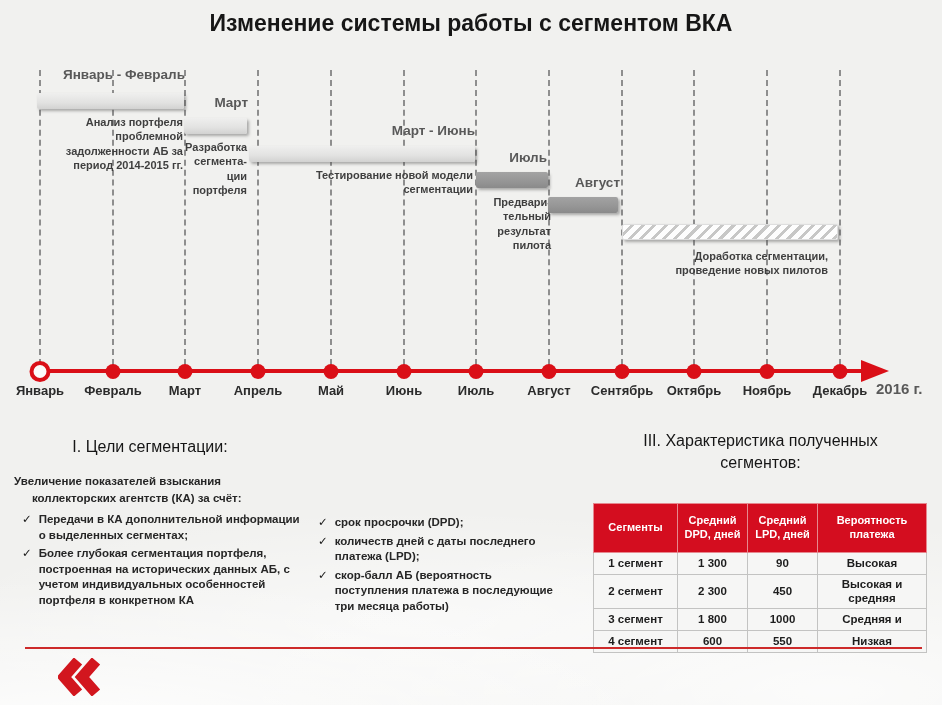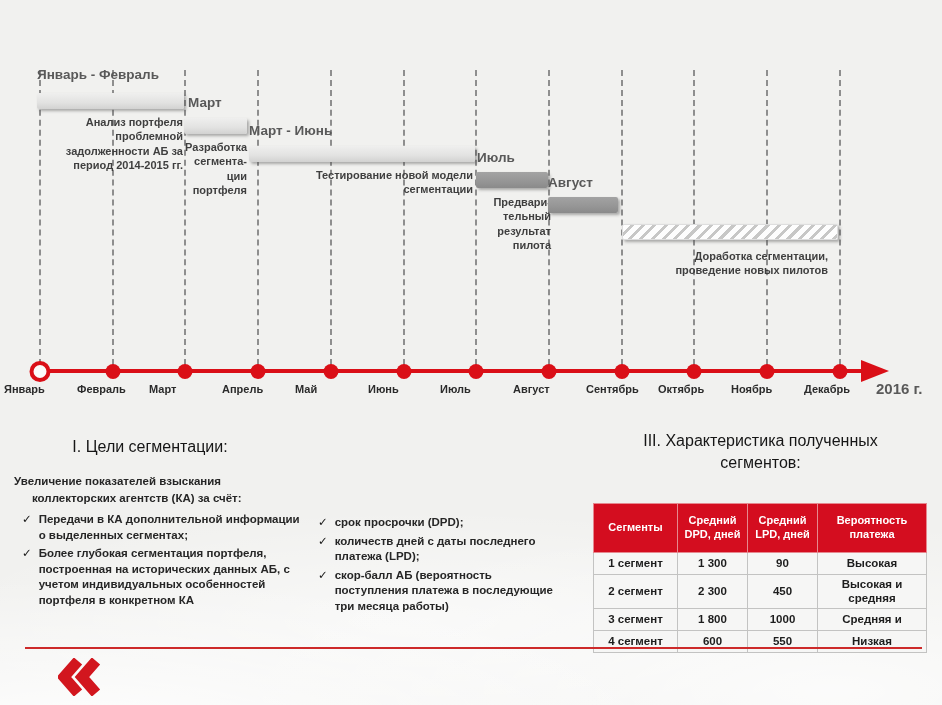--- a/index.html
+++ b/index.html
@@ -21,23 +21,23 @@
     position:absolute;left:0;top:10px;width:100%;
     text-align:center;font-size:23px;font-weight:bold;color:#161616;
   }
   
   .vline{position:absolute;top:70px;height:295px;width:0;border-left:2px dashed #8e8e8e;}
   .axis-line{position:absolute;left:40px;top:369px;width:828px;height:4px;background:#da0f17;border-radius:2px;}
   .axis-arrow{position:absolute;left:861px;top:360px;width:0;height:0;
     border-top:11px solid transparent;border-bottom:11px solid transparent;border-left:28px solid #da0f17;}
   .dot{position:absolute;top:364px;width:15px;height:15px;border-radius:50%;background:#da0f17;transform:translateX(-50%);}
   .dot.open{top:361px;width:13px;height:13px;background:#fbfbfa;border:4px solid #da0f17;}
-  .month{position:absolute;top:383px;width:72px;font-size:11px;font-weight:bold;color:#2b2b2b;}
+  .month{position:absolute;top:383px;width:72px;text-align:center;font-size:13px;font-weight:bold;color:#2b2b2b;}
   .year{position:absolute;left:876px;top:380px;font-size:15px;font-weight:bold;color:#595959;}
-  .period{position:absolute;font-size:13.5px;font-weight:bold;color:#595959;text-align:left;line-height:1.1;}
+  .period{position:absolute;font-size:13.5px;font-weight:bold;color:#595959;text-align:right;line-height:1.1;}
   .bar{position:absolute;height:16px;border-radius:2px;box-shadow:2px 2px 3px rgba(80,80,80,0.45);}
   .bar.light{background:linear-gradient(180deg,#efefee 0%,#e2e2e1 60%,#d2d2d1 100%);}
   .bar.dark{background:linear-gradient(180deg,#a3a3a3 0%,#959595 60%,#8a8a8a 100%);}
   .bar.hatched{background:repeating-linear-gradient(135deg,#fdfdfd 0 5px,#c7c7c6 5px 8px);border:1px solid #dedede;height:14px;}
   .task{position:absolute;font-size:11px;font-weight:bold;color:#3f3f3f;text-align:right;line-height:1.3;}
   
   .sec-heading{position:absolute;font-size:16px;color:#161616;text-align:center;line-height:1.35;}
   .intro{position:absolute;font-size:11.5px;font-weight:bold;color:#262626;line-height:1.45;
     padding-left:18px;text-indent:-18px;}
   .bullets{position:absolute;display:flex;flex-direction:column;gap:3px;}
@@ -59,20 +59,21 @@
   .logo{position:absolute;left:58px;top:658px;display:flex;align-items:center;gap:6px;}
   .logo-text{display:flex;flex-direction:column;}
   .logo-name{font-size:21px;font-weight:bold;color:#454545;letter-spacing:2px;line-height:1;}
   .logo-sub{font-size:6.5px;font-weight:bold;color:#555555;letter-spacing:3.4px;margin-top:3px;}
 </style>
 </head>
 <body>
 
 <div class="slide">
 
+  <div class="title">Изменение системы работы с сегментом ВКА</div>
 
   <div class="vline" style="left:39px"></div>
   <div class="vline" style="left:112px"></div>
   <div class="vline" style="left:184px"></div>
   <div class="vline" style="left:257px"></div>
   <div class="vline" style="left:330px"></div>
   <div class="vline" style="left:403px"></div>
   <div class="vline" style="left:475px"></div>
   <div class="vline" style="left:548px"></div>
   <div class="vline" style="left:621px"></div>

